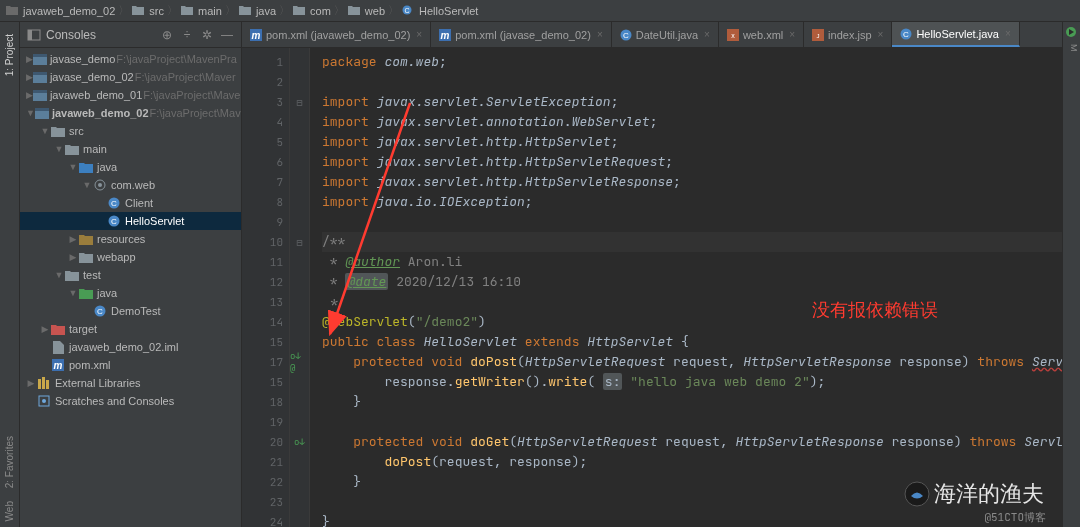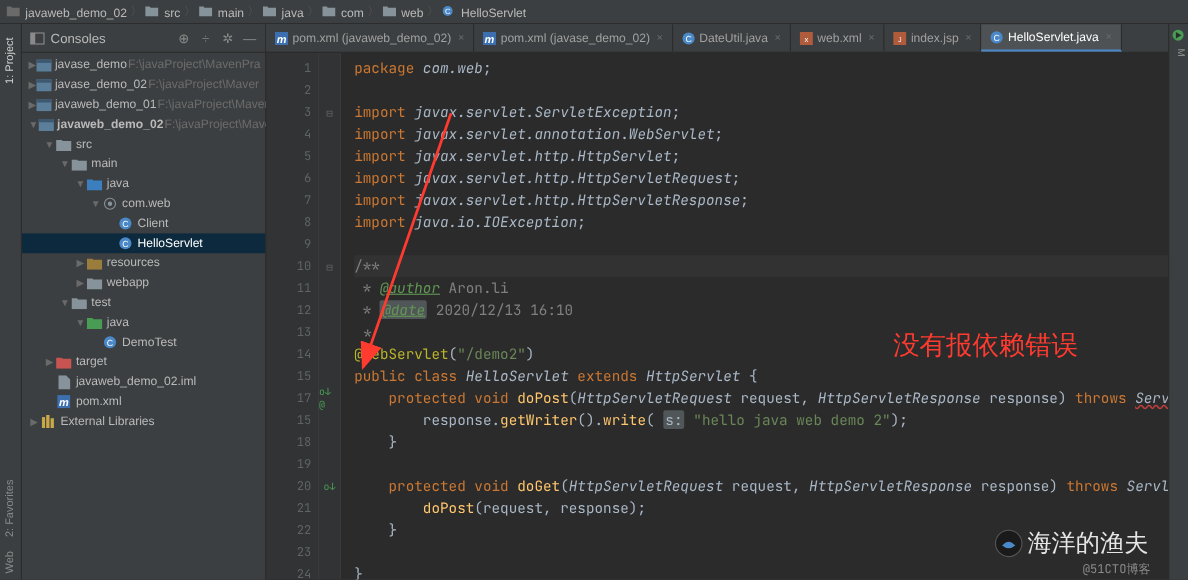--- a/index.html
+++ b/index.html
@@ -138,21 +138,21 @@
   .tag { color: #629755; text-decoration: underline; font-style: italic; text-align: right;}
   .fn { color: #ffc66d; text-align: right; }
   .par { color: #a9b7c6;}
   .hlbox { background:#515658; border-radius:2px; padding:0 2px;}
   .err-underline { text-decoration: underline wavy #bc3f3c; }
   .line10 { background: #323232; display:inline-block; width:100%;}
   .annotation-text {
     position: absolute;
     top: 250px; left: 570px;
     color: #ff3b30;
-    font-size: 24px;
+    font-size: 18px;
     font-family: "Microsoft YaHei", sans-serif;
     font-weight: 500;
   }
   .arrow-svg { position:absolute; top:40px; left:80px; width:300px; height:280px; pointer-events:none;}
   .watermark1 { position:absolute; bottom:18px; right:18px; color:#e6e6e6; font-size:22px; font-family:"Microsoft YaHei",sans-serif; display:flex; align-items:center; gap:4px;}
   .watermark2 { position:absolute; bottom:2px; right:16px; color:#8a8a8a; font-size:11px;margin-left:12px;}
   svg { display:block; }
   .right-strip { width: 18px; background:#3c3f41; border-left:1px solid #2b2b2b; display:flex; flex-direction:column; align-items:center; padding-top:4px;}
   .right-strip .ric { width:14px; height:14px; margin-bottom:4px; color:#6a9955; font-size:10px;}
 </style>
@@ -406,20 +406,30 @@
         <div class="tree-row" style="padding-left: 6px;">
           <span class="arrow">▶</span>
           <span class="node-icon">
             <svg width="12" height="12">
               <rect x="0" y="2" width="3" height="10" fill="#c9a84a"></rect>
               <rect x="4" y="0" width="3" height="12" fill="#c9a84a"></rect>
               <rect x="8" y="3" width="3" height="9" fill="#c9a84a"></rect>
             </svg>
           </span>
           <span>External Libraries</span>
+        </div>
+        <div class="tree-row" style="padding-left: 6px;">
+          <span class="arrow"></span>
+          <span class="node-icon">
+            <svg width="12" height="12">
+              <rect x="1" y="1" width="10" height="10" fill="none" stroke="#6fa8dc"></rect>
+              <circle cx="6" cy="6" r="2" fill="#6fa8dc"></circle>
+            </svg>
+          </span>
+          <span>Scratches and Consoles</span>
         </div>
       </div>
   </div>
 
   <div class="editor-area">
     <div class="tabs" id="tabs">
         <div class="tab">
           <span class="tab-icon">
             <svg width="12" height="12">
               <rect width="12" height="12" fill="#3c6fb0"></rect>

